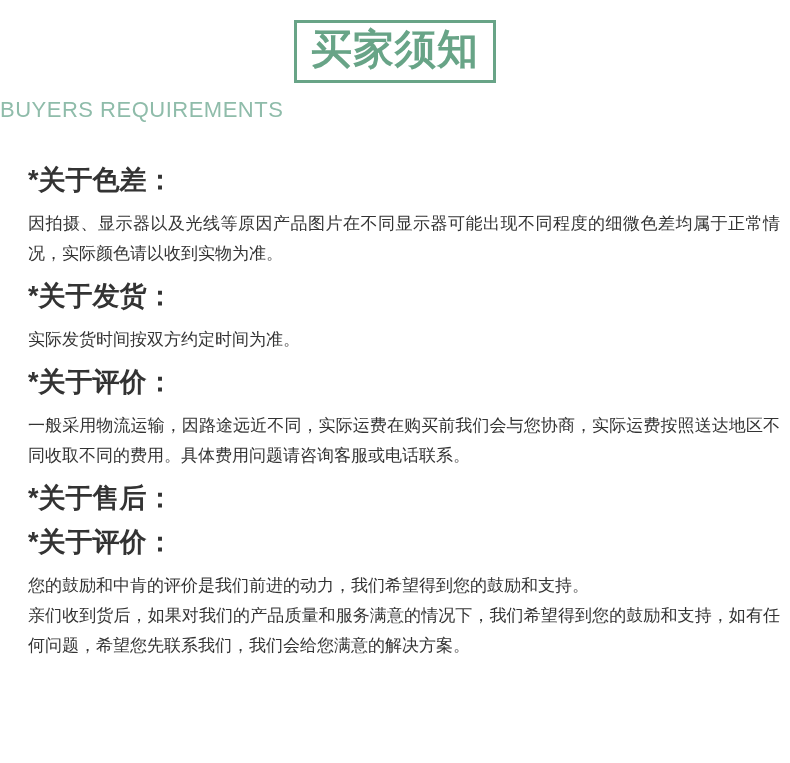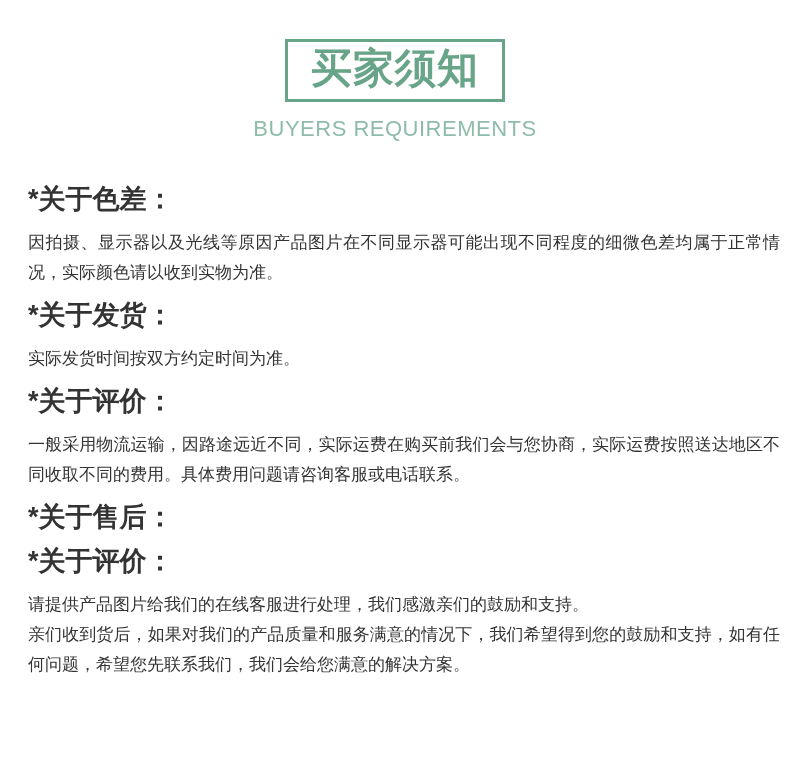--- a/index.html
+++ b/index.html
@@ -9,37 +9,37 @@
   body {
     width: 790px;
     height: 763px;
     background: #ffffff;
     font-family: "Liberation Sans", "DejaVu Sans", sans-serif;
     color: #333333;
     overflow: hidden;
   }
   .header-box {
     box-sizing: border-box;
-    width: 220px;
-    margin: 39px auto 0;
+    width: 202px;
+    margin: 20px auto 0;
     border: 3px solid #68a487;
     text-align: center;
     padding: 3px 4px 7px;
   }
   .header-title {
     font-size: 41px;
     font-weight: 600;
     color: #68a487;
     letter-spacing: 1px;
     line-height: 1.15;
     white-space: nowrap;
   }
   .header-subtitle {
     margin-top: 14px;
-    text-align: center;
+    text-align: left;
     font-size: 22px;
     font-weight: 400;
     color: #8fbcaa;
     letter-spacing: 0.5px;
   }
   .content {
     padding: 0 10px 0 28px;
   }
   .section-heading {
     font-size: 27px;
@@ -84,17 +84,17 @@
     <div class="section-heading">*关于评价：</div>
     <p class="section-body">一般采用物流运输，因路途远近不同，实际运费在购买前我们会与您协商，实际运费按照送达地区不同收取不同的费用。具体费用问题请咨询客服或电话联系。</p>
   </div>
 
   <div class="section">
     <div class="section-heading">*关于售后：</div>
   </div>
 
   <div class="section">
     <div class="section-heading">*关于评价：</div>
-    <p class="section-body">请提供产品图片给我们的在线客服进行处理，我们感激亲们的鼓励和支持。</p>
+    <p class="section-body">您的鼓励和中肯的评价是我们前进的动力，我们希望得到您的鼓励和支持。</p>
     <p class="section-body">亲们收到货后，如果对我们的产品质量和服务满意的情况下，我们希望得到您的鼓励和支持，如有任何问题，希望您先联系我们，我们会给您满意的解决方案。</p>
   </div>
 
 </div>
 
 </body></html>

